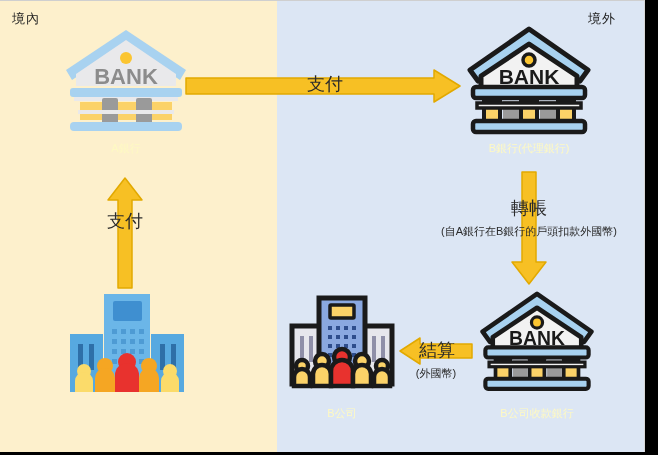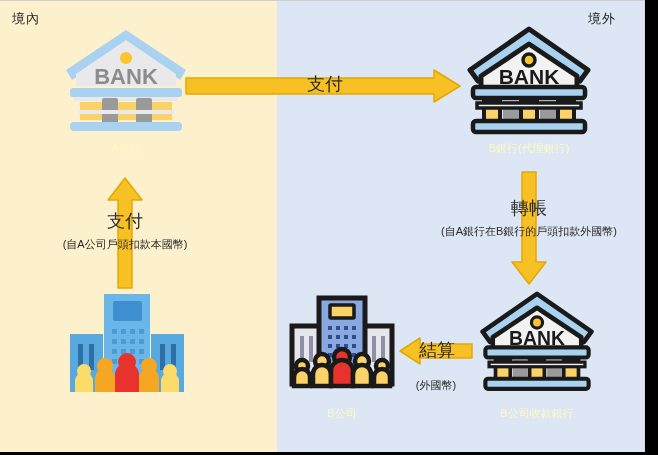--- a/index.html
+++ b/index.html
@@ -149,21 +149,20 @@
     </svg>
   </div>
   <div class="arrow-label lbl-main" style="left:295px; top:74px; width:60px;">支付</div>
 
   <div class="icon-wrap" style="left:108px; top:178px;">
     <svg width="34" height="110" viewBox="0 0 34 110">
       <polygon points="17,0 34,22 24,22 24,110 10,110 10,22 0,22" fill="#F7C024" stroke="#E2A900" stroke-width="1.5" stroke-linejoin="round"></polygon>
     </svg>
   </div>
   <div class="arrow-label lbl-main" style="left:35px; top:211px; width:180px;">支付</div>
-  <div class="arrow-label lbl-sub" style="left:35px; top:237px; width:180px;">(自A公司戶頭扣款本國幣)</div>
 
   <div class="icon-wrap" style="left:68px; top:292px;">
     <svg width="118" height="104" viewBox="0 0 118 104">
       <rect x="2" y="42" width="33" height="58" fill="#57A9E0"></rect>
       <rect x="83" y="42" width="33" height="58" fill="#57A9E0"></rect>
       <rect x="36" y="2" width="46" height="98" fill="#6BB6E8"></rect>
       <rect x="45" y="9" width="29" height="20" rx="2" fill="#3F8FD0"></rect>
       <g fill="#4E9BD4">
         <rect x="44" y="37" width="5" height="5"></rect>
           <rect x="53" y="37" width="5" height="5"></rect>
@@ -227,21 +226,21 @@
     </svg>
   </div>
   <div class="caption" style="left:444px; top:406px; width:186px;">B公司收款銀行</div>
 
   <div class="icon-wrap" style="left:400px; top:338px;">
     <svg width="72" height="26" viewBox="0 0 72 26">
       <polygon points="72,6 20,6 20,0 0,13 20,26 20,20 72,20" fill="#F7C024" stroke="#E2A900" stroke-width="1.5" stroke-linejoin="round"></polygon>
     </svg>
   </div>
   <div class="arrow-label lbl-main" style="left:404px; top:340px; width:66px;">結算</div>
-  <div class="arrow-label lbl-sub" style="left:400px; top:366px; width:72px;margin-top:12px;">(外國幣)</div>
+  <div class="arrow-label lbl-sub" style="left:400px; top:366px; width:72px;">(外國幣)</div>
 
   <div class="icon-wrap" style="left:288px; top:294px;">
     <svg width="108" height="98" viewBox="0 0 108 98">
       <rect x="4" y="32" width="28" height="58" fill="#E6E6EC" stroke="#1a1a1a" stroke-width="5"></rect>
       <rect x="76" y="32" width="28" height="58" fill="#E6E6EC" stroke="#1a1a1a" stroke-width="5"></rect>
       <rect x="31" y="4" width="46" height="86" fill="#8AA8E0" stroke="#1a1a1a" stroke-width="5"></rect>
       <rect x="42" y="11" width="24" height="13" rx="1" fill="#FBD268" stroke="#1a1a1a" stroke-width="3.5"></rect>
       <g fill="#2E4D8C">
         <rect x="40" y="32" width="4" height="4"></rect>
           <rect x="48" y="32" width="4" height="4"></rect>

